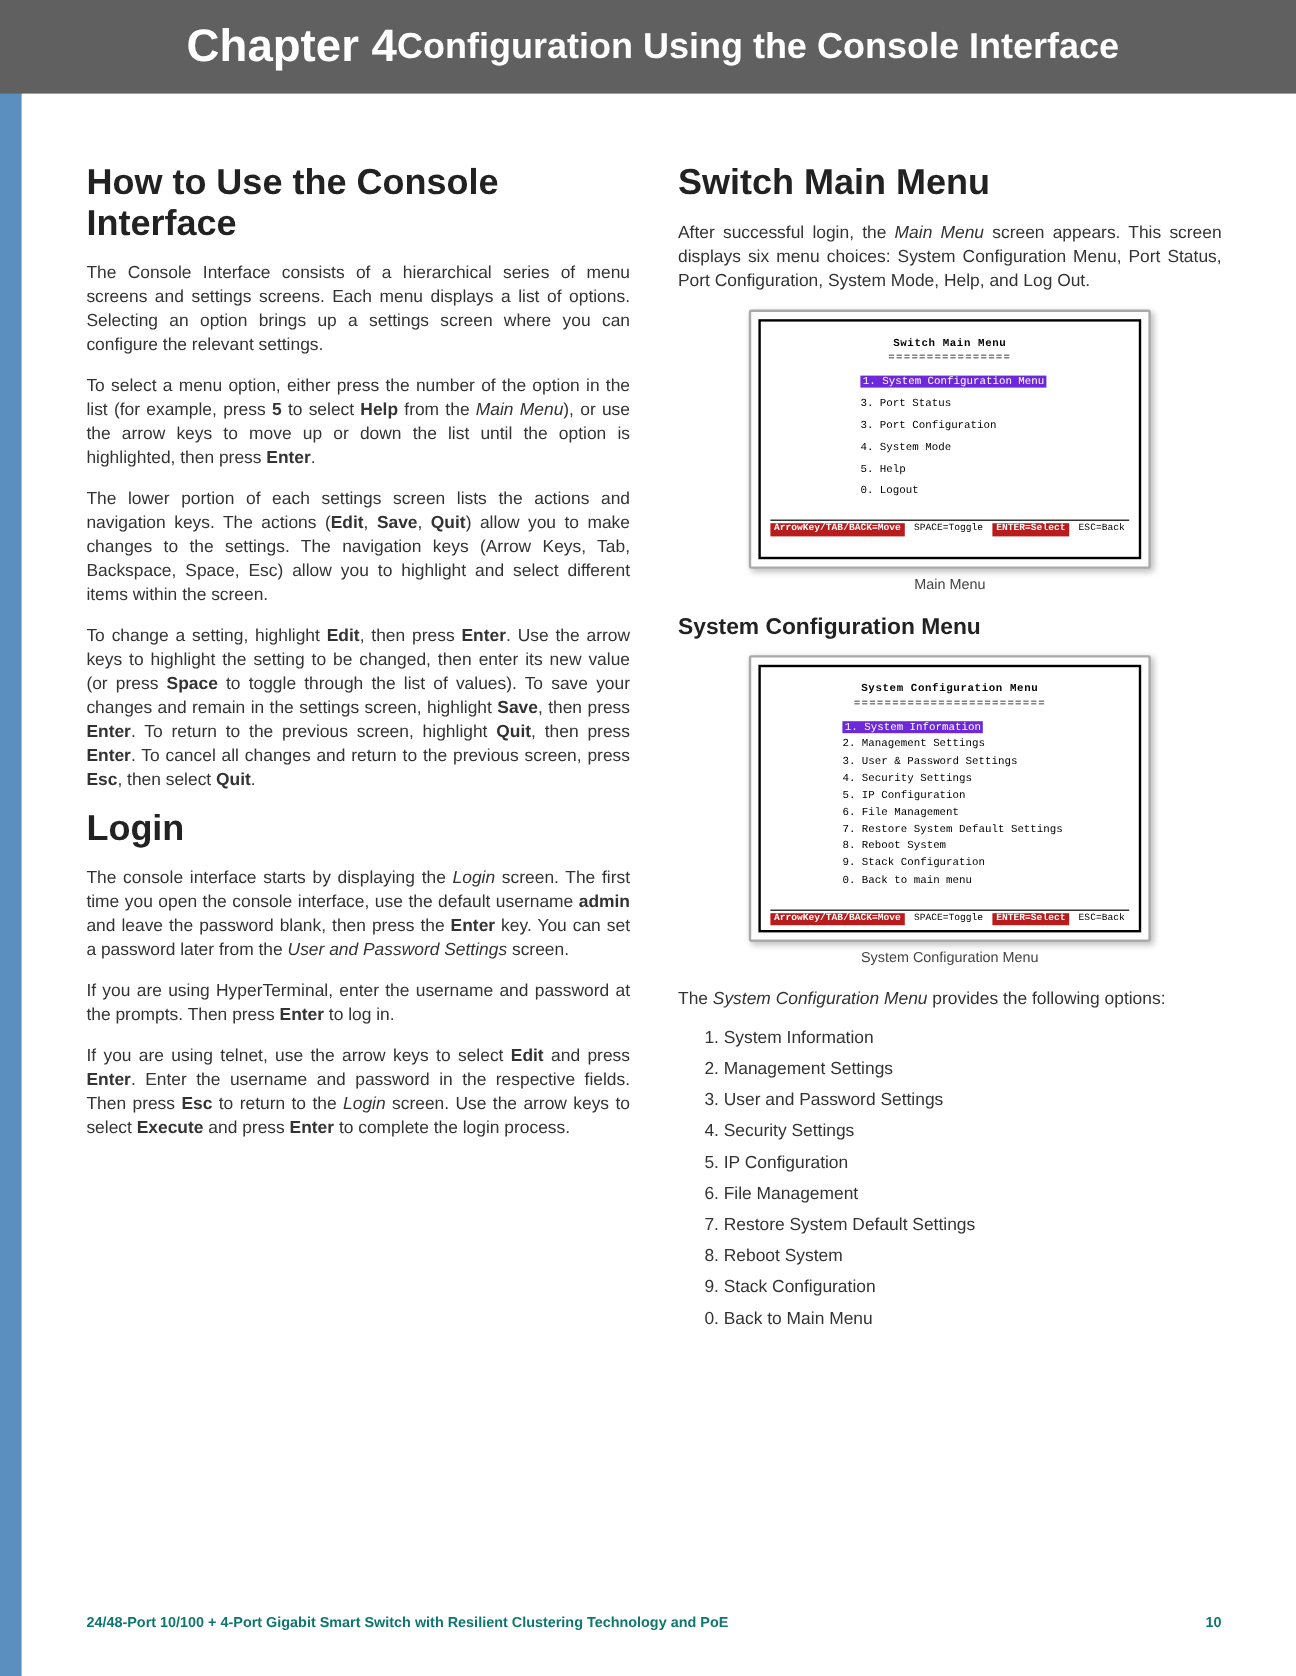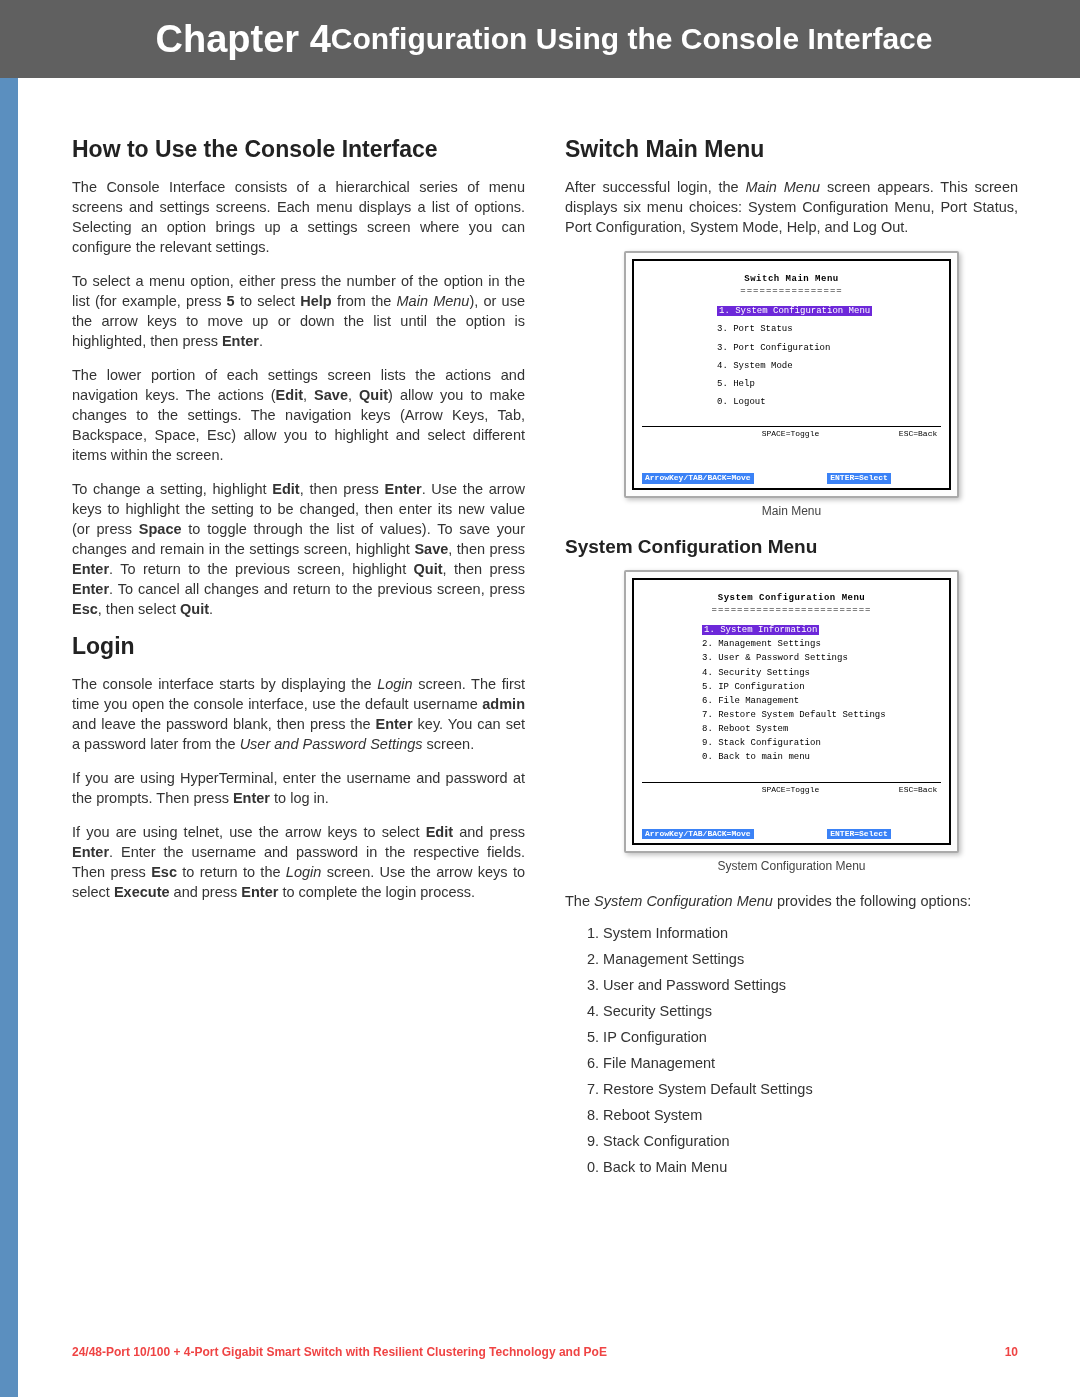--- a/index.html
+++ b/index.html
@@ -43,21 +43,21 @@
   .content {
     display: flex;
     gap: 40px;
     padding: 58px 62px 0 72px;
   }
   .col {
     flex: 1;
     min-width: 0;
   }
   h2.section {
-    font-size: 23px;
+    font-size: 30px;
     font-weight: 700;
     margin: 0 0 14px 0;
     color: #222;
   }
   h3.subsection {
     font-size: 19px;
     font-weight: 700;
     margin: 18px 0 12px 0;
   }
   p.body {
@@ -111,21 +111,21 @@
   .term-login { margin-left: 55px; margin-top: 6px; }
   .term-login .hl { background:#1a1aa0; color:#fff; padding: 0 12px 0 2px; }
   .term-footer {
     border-top: 1px solid #000;
     font-size: 8px;
     padding-top: 2px;
     margin-top: 18px;
     display: flex;
     gap: 6px;
   }
-  .term-footer span.seg { background:#3b82f6; color:#fff; padding:0 3px; font-weight:bold;margin-top:44px; }
+  .term-footer span.seg { background:#b91c1c; color:#fff; padding:0 3px; font-weight:bold; }
   .term-footer span.segw { padding:0 2px; }
   .caption {
     text-align: center;
     font-size: 12px;
     color: #444;
     margin: 6px 0 18px 0;
   }
   ol.numlist {
     list-style: none;
     font-size: 14.5px;
@@ -137,21 +137,21 @@
   }
   .footer {
     position: absolute;
     bottom: 38px;
     left: 72px;
     right: 62px;
     display: flex;
     justify-content: space-between;
     font-size: 12px;
     font-weight: 700;
-    color: #ef4444;
+    color: #0f766e;
   }
   .sm-screenshot .screenshot-inner { min-height: 200px; }
   .sys-screenshot .screenshot-inner { min-height: 185px; }
 </style>
 </head>
 <body>
 
 <div class="page">
   <div class="side-accent"></div>
 

